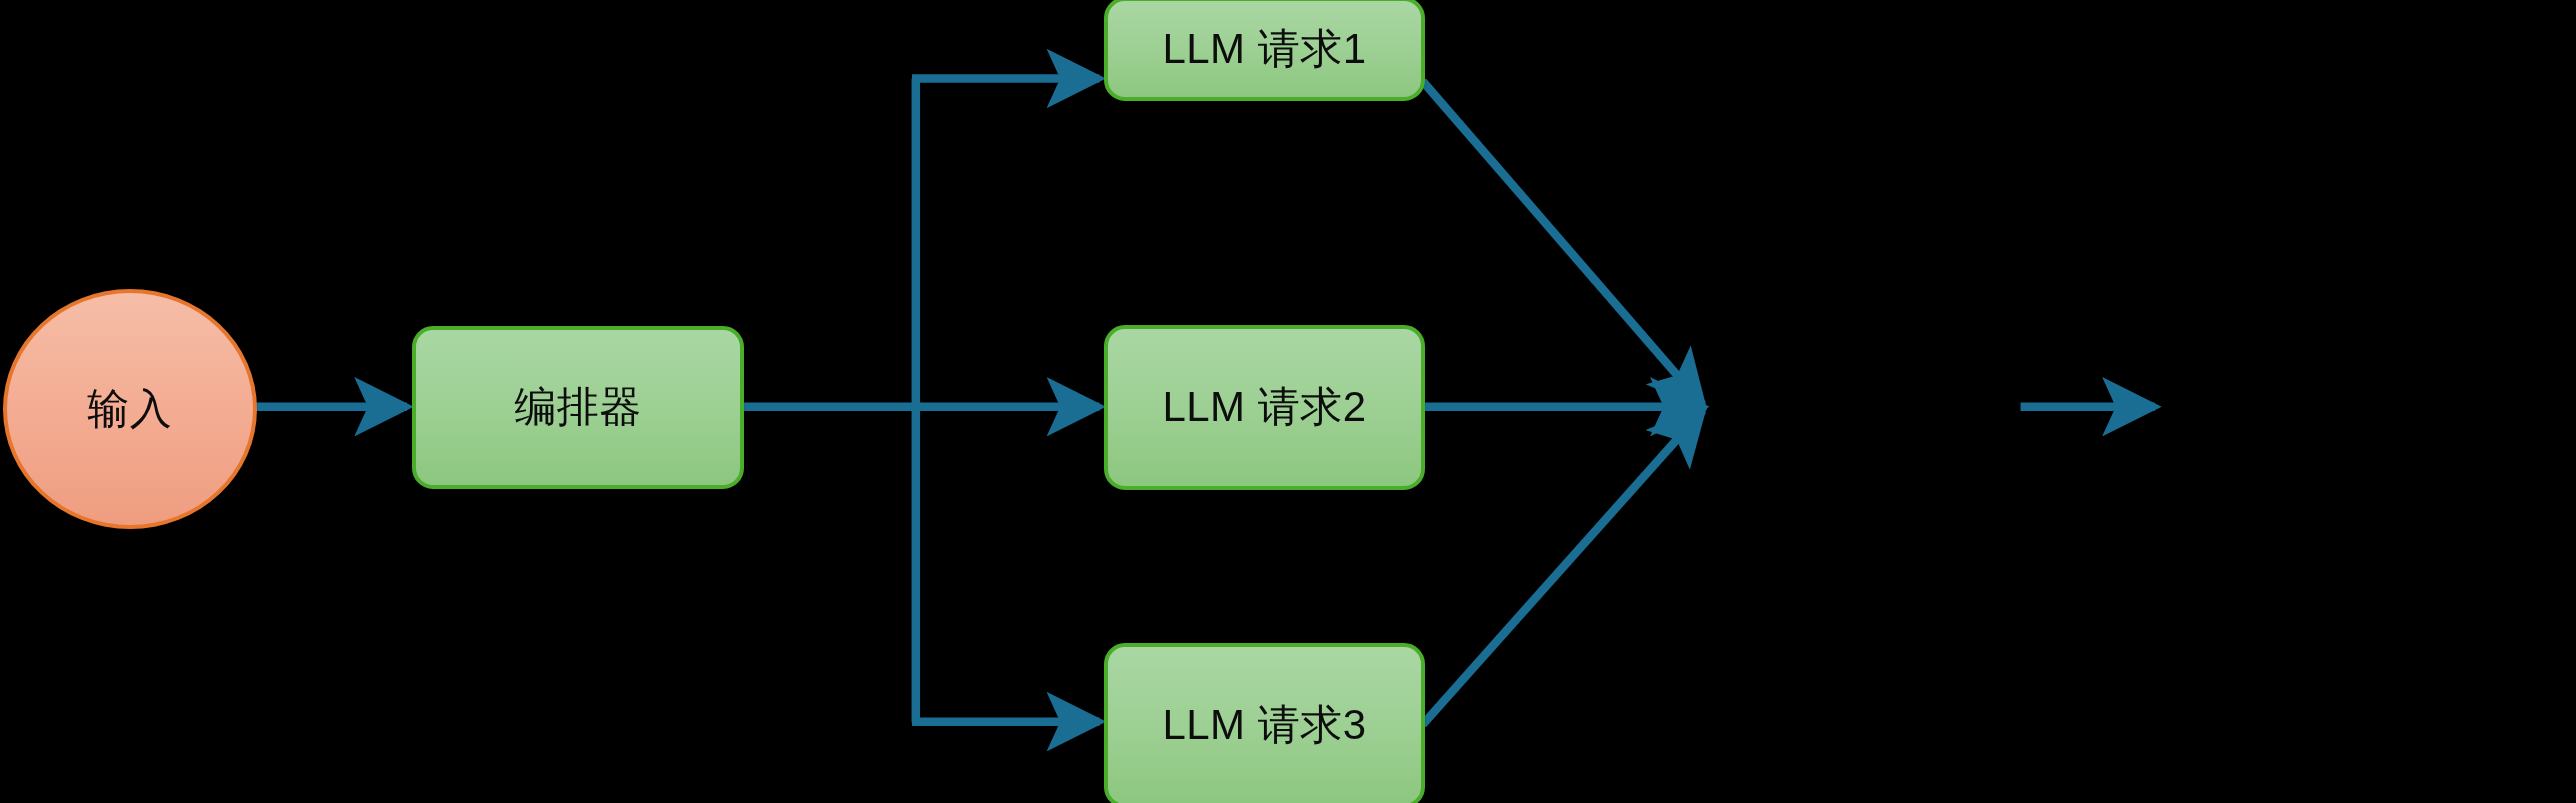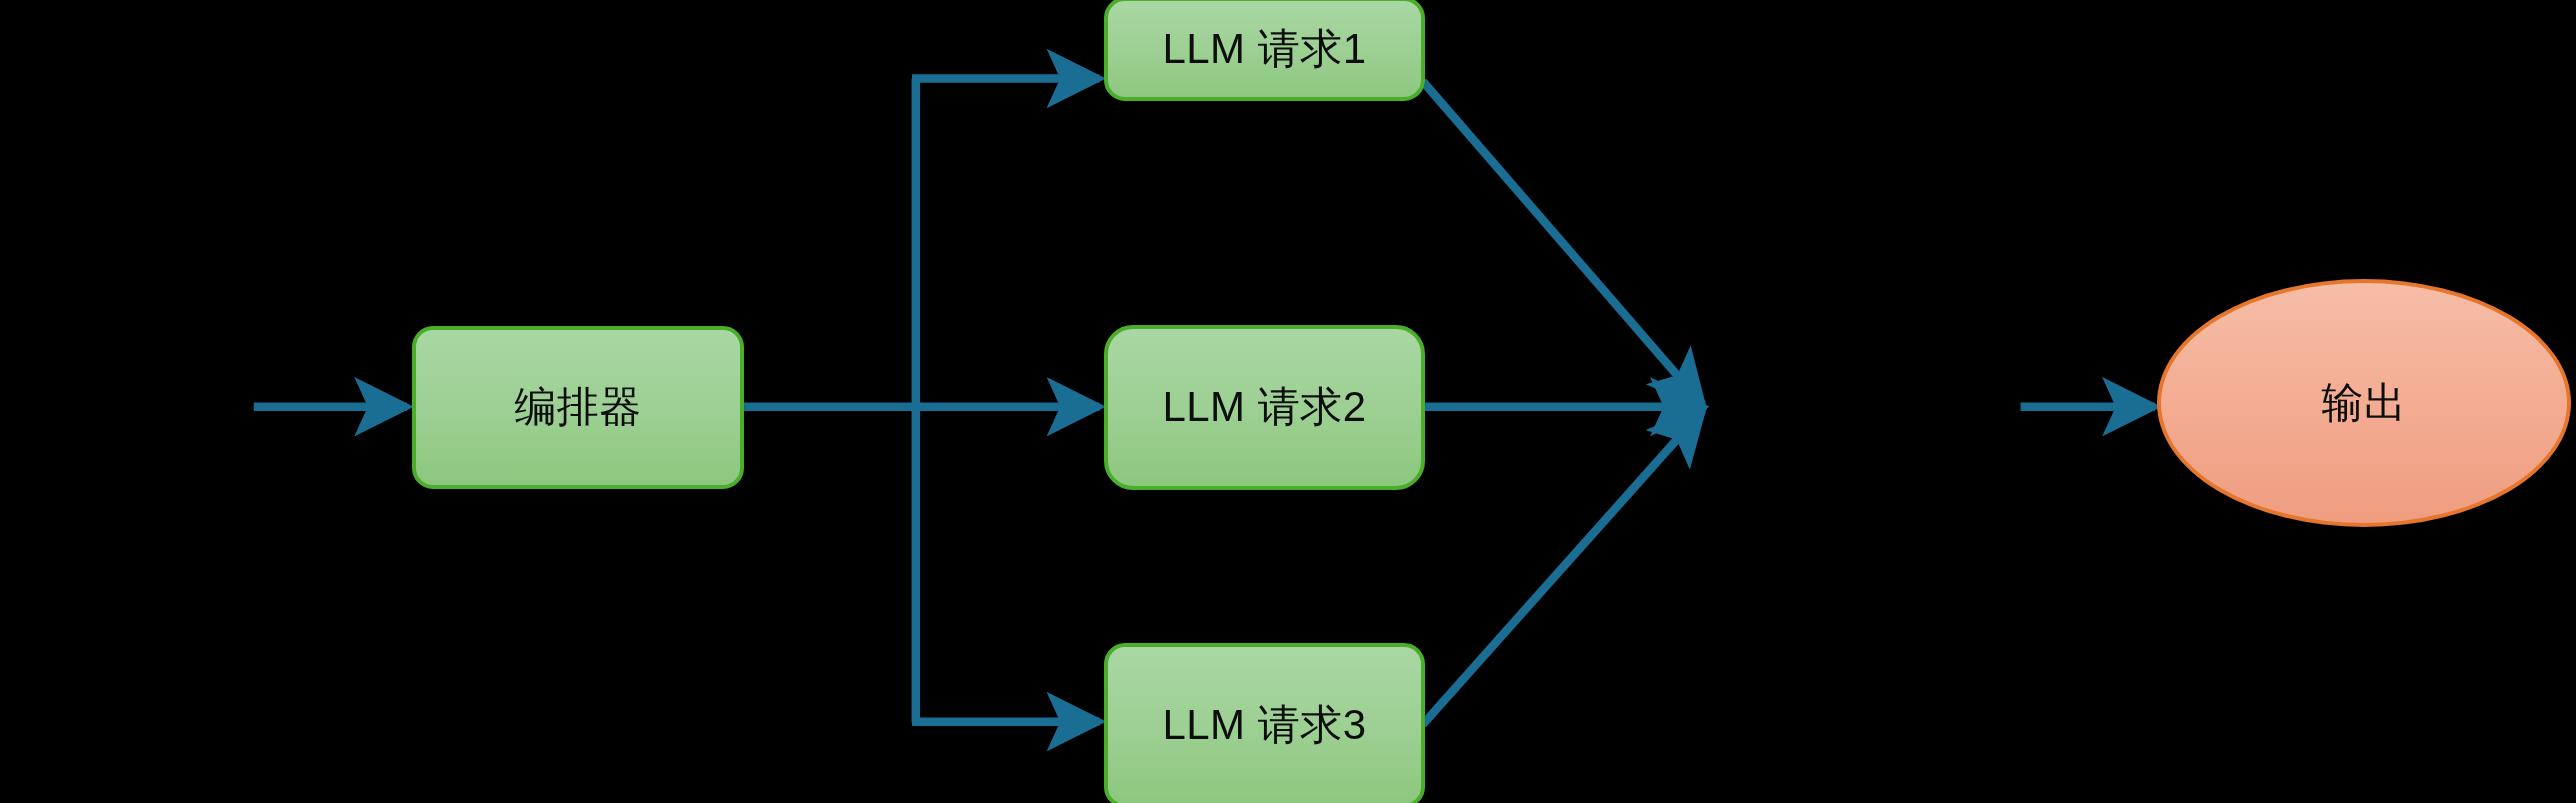--- a/index.html
+++ b/index.html
@@ -49,21 +49,21 @@
     background: linear-gradient(180deg, #f6bda7 0%, #f3ab91 55%, #ef9d80 100%);
     box-shadow: 0 0.9px 1.9px rgba(0,0,0,0.25);
   }
   .node-label {
     pointer-events: none;
   }
   
   #node-input      { left: 2.8px;    top: 289px; width: 254px; height: 240px; }
   #node-orchestrator { left: 412px;  top: 326px; width: 332px; height: 163px; }
   #node-llm-1      { left: 1104px; top: -2.8px;  width: 321px; height: 104px; }
-  #node-llm-2      { left: 1104px; top: 325px; width: 321px; height: 165px; border-radius: 29px; }
+  #node-llm-2      { left: 1104px; top: 325px; width: 321px; height: 165px; }
   #node-llm-3      { left: 1104px; top: 643px; width: 321px; height: 165px; }
   #node-synthesizer{ left: 1708px; top: 326px; width: 313px; height: 163px; }
   #node-output     { left: 2157px; top: 279px; width: 414px; height: 248px; }
 </style>
 </head>
 <body>
 
 <div id="canvas">
 
   <svg id="edge-layer" viewBox="0 0 2723 849">
@@ -87,36 +87,36 @@
 
     <line x1="1504" y1="86" x2="1800" y2="428" stroke="#1a6e94" stroke-width="9" marker-end="url(#arrowhead)"></line>
 
     <line x1="1506" y1="430" x2="1800" y2="430" stroke="#1a6e94" stroke-width="9" marker-end="url(#arrowhead)"></line>
 
     <line x1="1504" y1="766" x2="1800" y2="434" stroke="#1a6e94" stroke-width="9" marker-end="url(#arrowhead)"></line>
 
     <line x1="2136" y1="430" x2="2278" y2="430" stroke="#1a6e94" stroke-width="9" marker-end="url(#arrowhead)"></line>
   </svg>
 
+  <div class="node node-terminal" id="node-input">
+    <span class="node-label">输入</span>
+  </div>
 
   <div class="node node-process" id="node-orchestrator">
     <span class="node-label">编排器</span>
   </div>
 
   <div class="node node-process" id="node-llm-1">
     <span class="node-label">LLM 请求1</span>
   </div>
 
   <div class="node node-process" id="node-llm-2">
     <span class="node-label">LLM 请求2</span>
   </div>
 
   <div class="node node-process" id="node-llm-3">
     <span class="node-label">LLM 请求3</span>
   </div>
 
 
-  <div class="node node-terminal" id="node-output">
-    <span class="node-label">输出</span>
-  </div>
 
 </div>
 
 
 </body></html>

